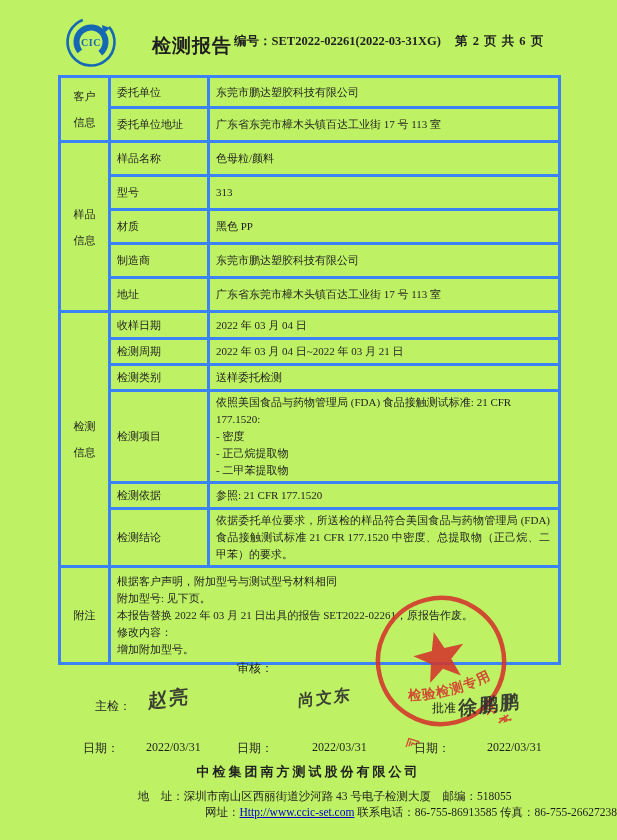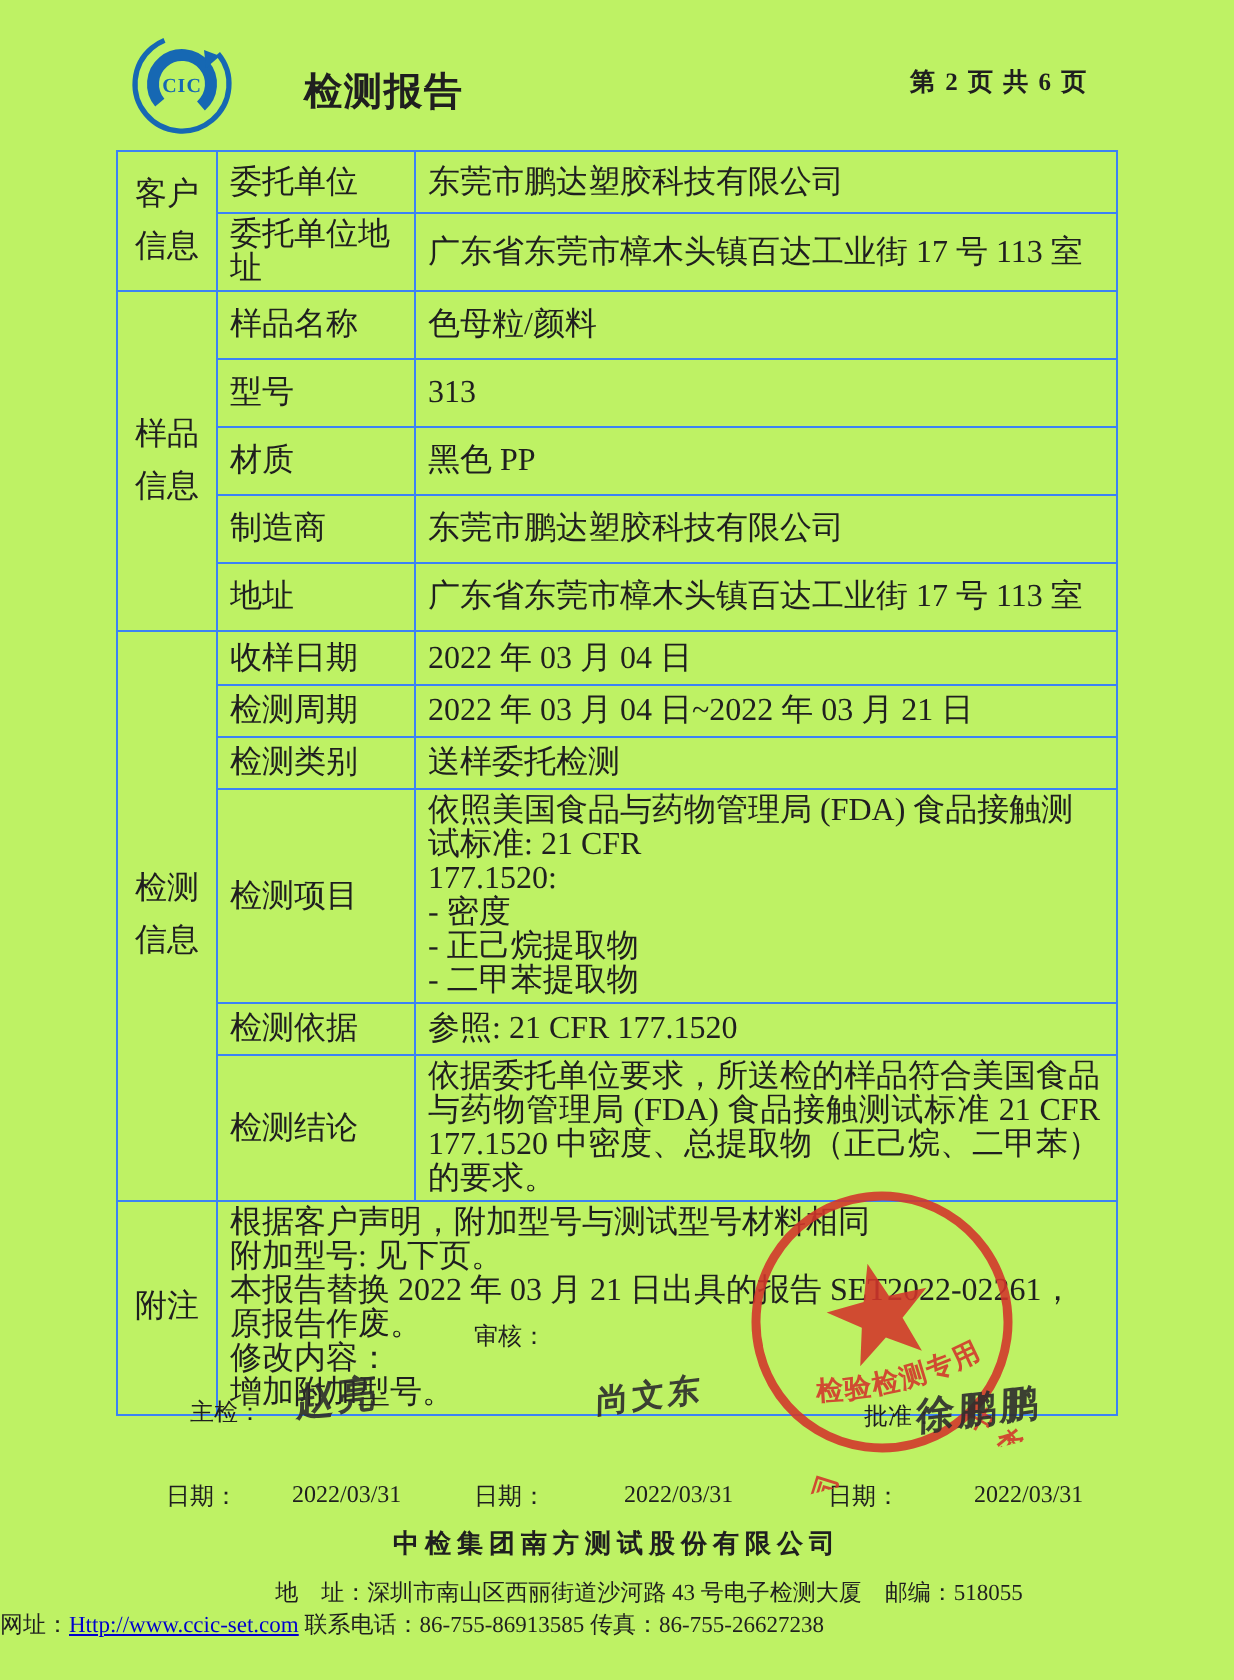--- a/index.html
+++ b/index.html
@@ -14,21 +14,21 @@
   .logo { position:absolute; left:58px; top:15px; width:66px; height:54px; }
   .hdr-title { position:absolute; left:152px; top:33px; font-size:19px; font-weight:bold; letter-spacing:1px; }
   .hdr-no { position:absolute; left:234px; top:33px; font-size:12.5px; font-weight:bold; }
   .hdr-page { position:absolute; left:455px; top:33px; font-size:12.5px; font-weight:bold; letter-spacing:1px; }
   
   .report-table {
     position:absolute; left:58px; top:75px; width:500px;
     border-collapse:collapse; table-layout:fixed;
   }
   .report-table td {
-    border:1px solid #3b82f6; font-size:16px; vertical-align:middle;
+    border:3px solid #3b82f6; font-size:11px; vertical-align:middle;
     padding:2px 8px 2px 6px; line-height:17px;margin-top:38px;
   }
   .col-sec { width:50px; } .col-lbl { width:99px; } .col-val { width:351px; }
   td.sec { text-align:center; white-space:pre-line; line-height:26px; padding:2px 2px; }
   td.multiline { white-space:pre-line; }
   td.justify { text-align:justify; }
   .rh31{height:31px} .rh34{height:34px} .rh27{height:27px} .rh26{height:26px}
   .rh85{height:85px} .rh52{height:52px} .rh97{height:97px}
   
   .abs { position:absolute; font-size:12px; }
@@ -42,35 +42,36 @@
     position:absolute; left:366px; top:586px; width:150px; height:150px;
     color:#d3352b; opacity:.88; transform:rotate(-14deg); z-index:4;
     pointer-events:none;
   }
   .stamp .ring-text { font-size:13px; font-weight:bold; fill:currentColor; letter-spacing:4.2px; }
   .stamp .bot-text { font-size:13.5px; font-weight:bold; fill:currentColor; letter-spacing:1px; }
   
   .ftr-company { position:absolute; left:0; top:763px; width:100%; text-align:center;
     font-size:13px; font-weight:bold; letter-spacing:3px; }
   .ftr-line1 { position:absolute; left:16px; top:789px; width:100%; text-align:center; font-size:11.5px; }
-  .ftr-line2 { position:absolute; left:0; top:805px; width:100%; text-align:left; font-size:11.5px; }
+  .ftr-line2 { position:absolute; left:0; top:805px; width:100%; text-align:right; font-size:11.5px; }
   .ftr-link { color:#0000cc; text-decoration:underline; }
 </style>
 </head>
 <body>
 
 <div class="page">
 
   <svg class="logo" viewBox="0 0 66 54">
     <circle cx="33" cy="27" r="23.5" fill="none" stroke="#1668b3" stroke-width="2.6" stroke-dasharray="118 30" transform="rotate(-40 33 27)"></circle>
     <circle cx="33" cy="27" r="14.5" fill="none" stroke="#1668b3" stroke-width="6" stroke-dasharray="68 24" transform="rotate(140 33 27)"></circle>
     <polygon points="44,10 52,13 45,19" fill="#1668b3"></polygon>
     <text x="33" y="31" text-anchor="middle" font-size="10" font-weight="bold" fill="#1668b3" font-family="Liberation Serif, serif" letter-spacing="0.5">CIC</text>
   </svg>
   <div class="hdr-title">检测报告</div>
+  <div class="hdr-no"><span>编号：</span><span>SET2022-02261(2022-03-31XG)</span></div>
   <div class="hdr-page">第 2 页 共 6 页</div>
 
   <table class="report-table">
     <colgroup>
         <col class="col-sec">
         <col class="col-lbl">
         <col class="col-val">
       </colgroup>
     <tbody>
 

